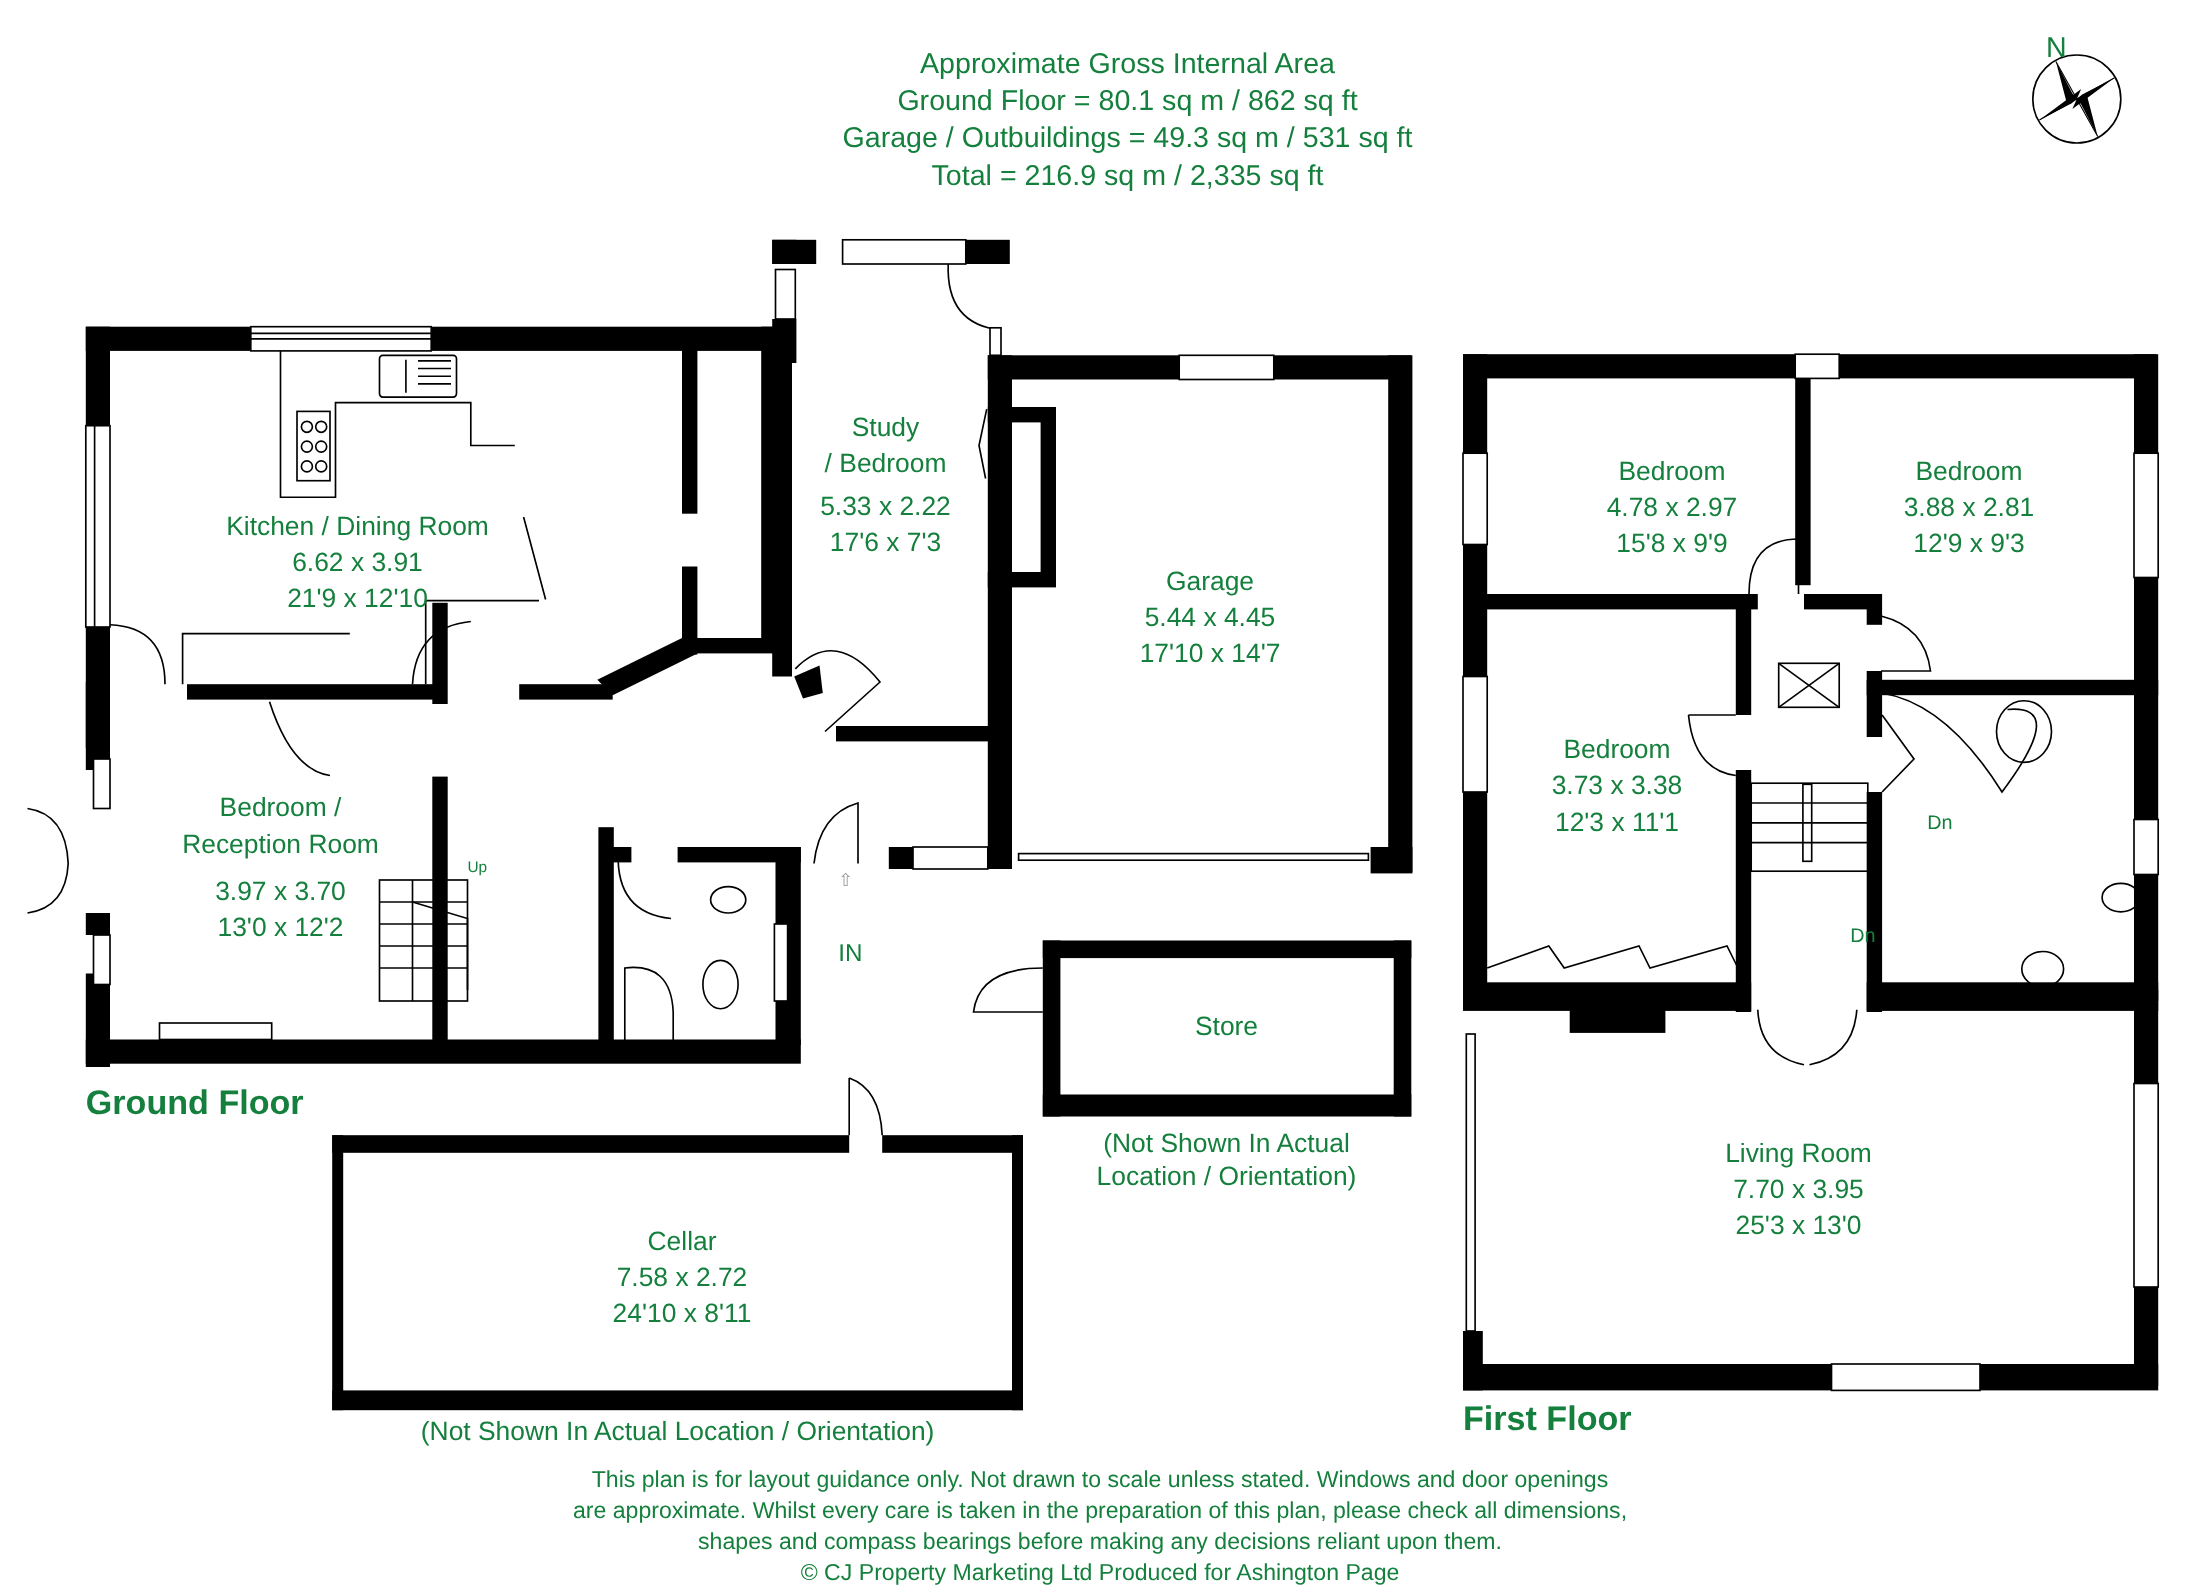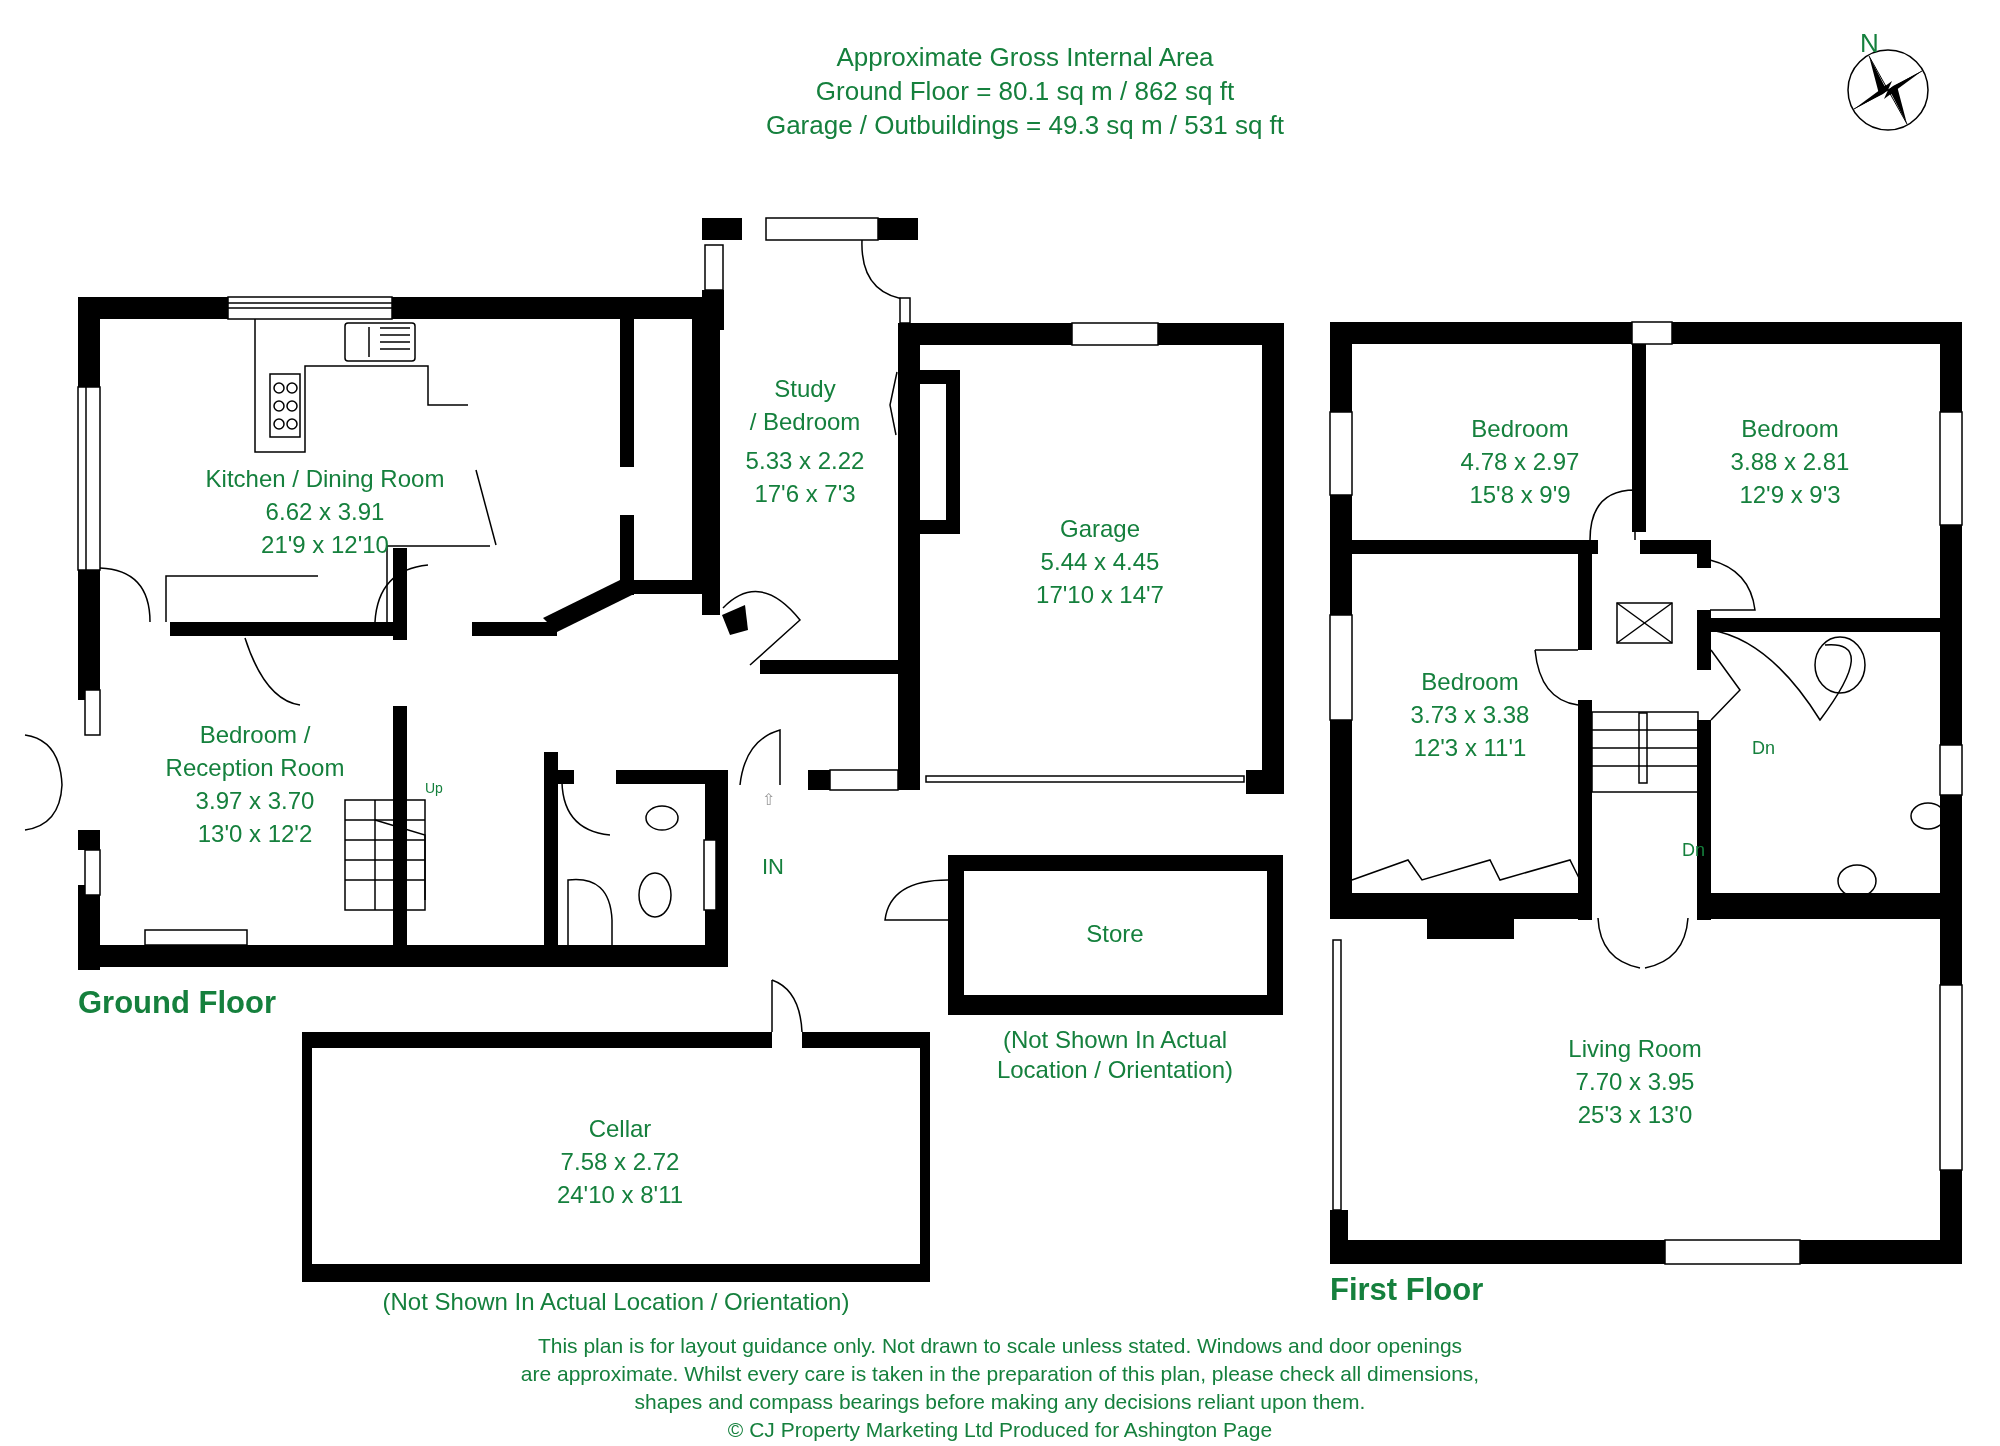--- a/index.html
+++ b/index.html
@@ -208,20 +208,21 @@
     <polygon points="-34,19 -5,4 0,0 4,-9" fill="#000"></polygon>
     <line x1="-19" y1="-34" x2="19" y2="34" stroke="#000" stroke-width="1"></line>
     <line x1="34" y1="-19" x2="-34" y2="19" stroke="#000" stroke-width="1"></line>
   </g>
 </svg>
 
 <div class="t hdr">
   <div>Approximate Gross Internal Area</div>
   <div>Ground Floor = 80.1 sq m / 862 sq ft</div>
   <div>Garage / Outbuildings = 49.3 sq m / 531 sq ft</div>
+  <div>Total = 216.9 sq m / 2,335 sq ft</div>
 </div>
 <div class="t compassN">N</div>
 
 <div class="t lbl" style="left:160px;width:330px;top:462px;">
   <div>Kitchen / Dining Room</div>
   <div>6.62 x 3.91</div>
   <div>21'9 x 12'10</div>
 </div>
 <div class="t lbl" style="left:730px;width:150px;top:372px;">
   <div>Study</div>
@@ -230,21 +231,21 @@
   <div>17'6 x 7'3</div>
 </div>
 <div class="t lbl" style="left:1000px;width:200px;top:512px;">
   <div>Garage</div>
   <div>5.44 x 4.45</div>
   <div>17'10 x 14'7</div>
 </div>
 <div class="t lbl" style="left:140px;width:230px;top:718px;">
   <div>Bedroom /</div>
   <div>Reception Room</div>
-  <div style="margin-top:0">3.97 x 3.70</div>
+  <div style="margin-top:10px">3.97 x 3.70</div>
   <div>13'0 x 12'2</div>
 </div>
 <div class="t lbl" style="left:1040px;width:150px;top:917px;">
   <div>Store</div>
 </div>
 <div class="t lbl" style="left:520px;width:200px;top:1112px;">
   <div>Cellar</div>
   <div>7.58 x 2.72</div>
   <div>24'10 x 8'11</div>
 </div>

